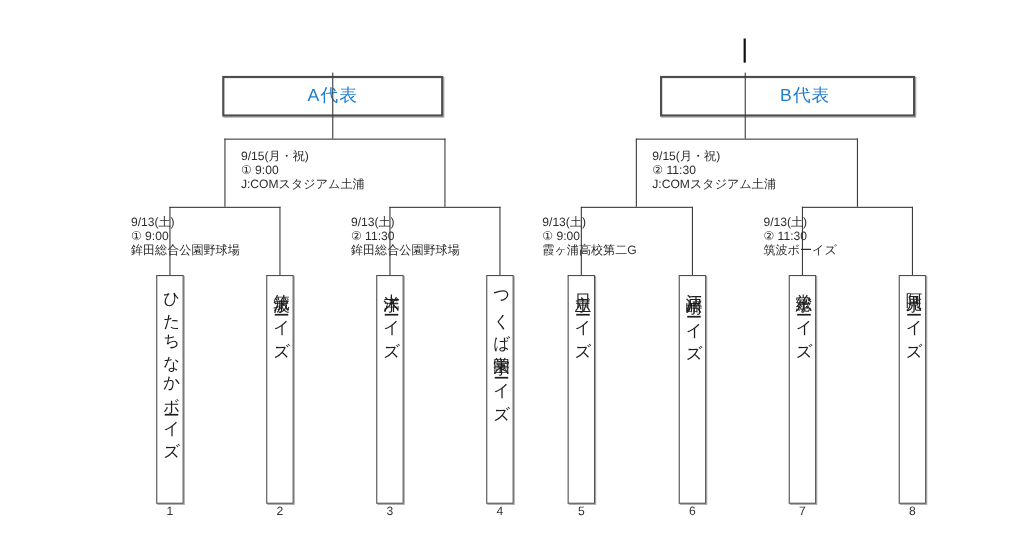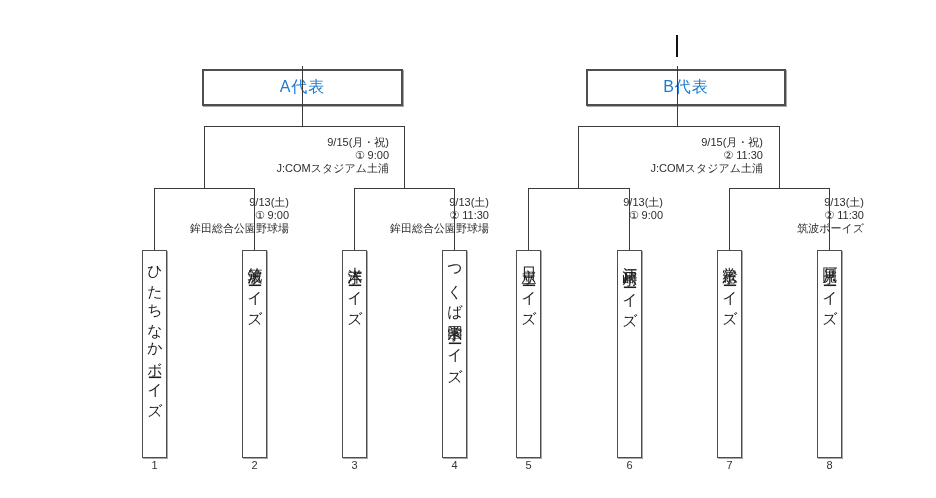--- a/index.html
+++ b/index.html
@@ -19,26 +19,26 @@
     position:absolute;top:29px;height:33px;
     border:2px solid var(--border);
     box-shadow:1px 1px 0 var(--shadow);
     background:#fff;
     display:flex;align-items:center;justify-content:center;margin-top:40px;
   }
   .champ-box .title{
     color:var(--blue);font-size:16px;letter-spacing:1px;
   }
   #champ-a{left:202px;width:197px;}
-  #champ-b{left:586px;width:196px;}
+  #champ-b{left:600px;width:196px;padding-left:32px;}
 
   .caret{position:absolute;left:676px;top:35px;width:2px;height:22px;background:#111;}
 
   .match-label{
-    position:absolute;width:170px;text-align:right;
+    position:absolute;width:170px;text-align:left;
     font-size:11px;line-height:13px;color:#2c2c2c;white-space:nowrap;
   }
 
   .team-box{
     position:absolute;top:250px;width:23px;height:206px;
     border:1px solid var(--border);
     box-shadow:1px 1px 0 var(--shadow);
     background:#fff;
     display:flex;justify-content:center;align-items:flex-start;
     overflow:hidden;
@@ -106,20 +106,21 @@
   </div>
 
   <div class="match-label" style="left:593px;top:136px;">
     <div>9/15(月・祝)</div>
     <div>② 11:30</div>
     <div>J:COMスタジアム土浦</div>
   </div>
   <div class="match-label" style="left:493px;top:196px;">
     <div>9/13(土)</div>
     <div>① 9:00</div>
+    <div>霞ヶ浦高校第二G</div>
   </div>
   <div class="match-label" style="left:694px;top:196px;">
     <div>9/13(土)</div>
     <div>② 11:30</div>
     <div>筑波ボーイズ</div>
   </div>
 
   <div class="team-box" style="left:142px;">
     <span class="tname">ひたちなかボーイズ</span>
   </div>

